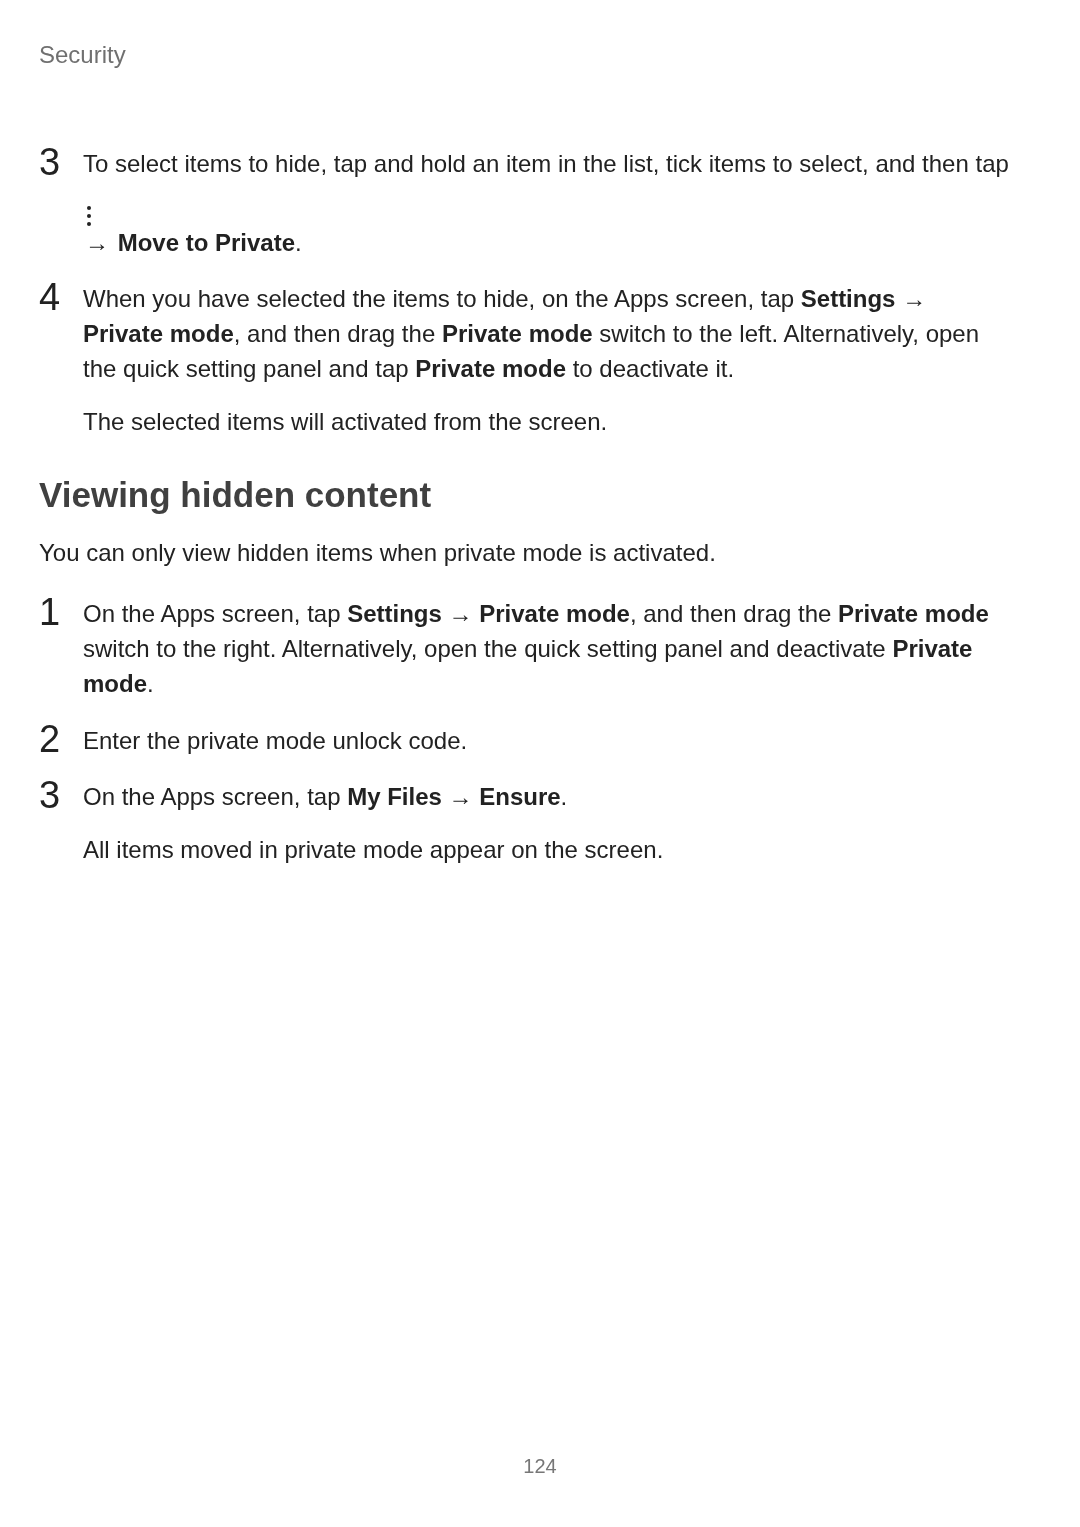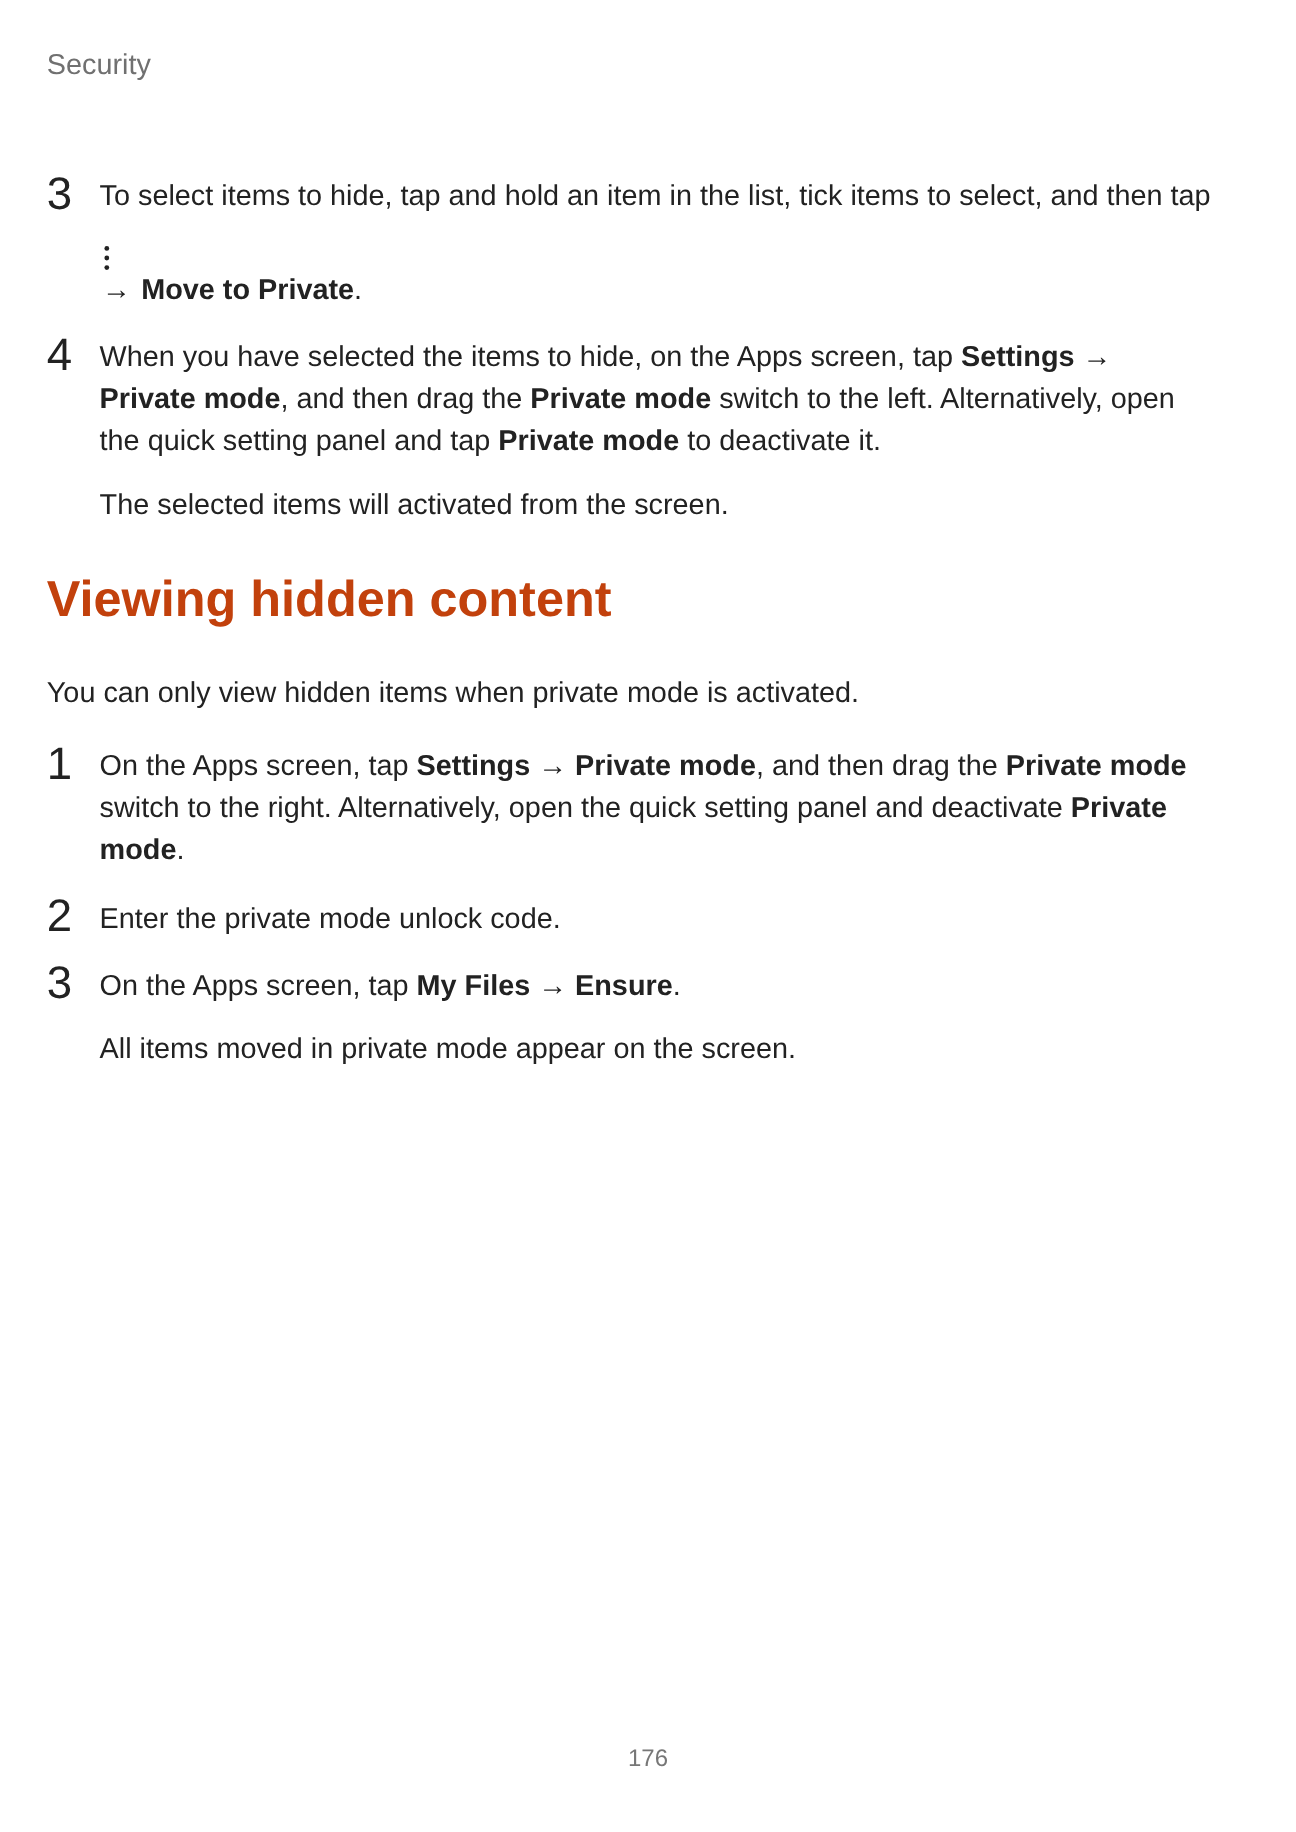--- a/index.html
+++ b/index.html
@@ -55,24 +55,24 @@
   .lock-icon svg { width: 100%; height: 100%; opacity: 0.18; }
   .note-row { display: flex; align-items: flex-start; margin: 26px 0 36px 0; }
   .note-icon {
     flex: 0 0 44px;
     height: 44px;
     margin-right: 14px;
   }
   .note-icon svg { width: 44px; height: 44px; }
   .note-text { flex: 1; padding-top: 8px; }
   h2.section {
-    color: #c2410c;
+    color: #404040;
     font-weight: 700;
-    font-size: 42px;
-    margin: 30px 0 32px 0;
+    font-size: 35px;
+    margin: 30px 0 16px 0;
   }
   .intro { margin: 0 0 22px 0; }
   .page-num {
     position: absolute;
     bottom: 46px;
     left: 0;
     width: 100%;
     text-align: center;
     color: #777;
     font-size: 20px;
@@ -124,13 +124,13 @@
 
   <div class="num-item" style="margin-top:18px;">
     <div class="num">3</div>
     <div class="num-body">
       <span>On the Apps screen, tap </span><strong>My Files</strong><span> → </span><strong>Ensure</strong><span>.</span>
     </div>
   </div>
   <div class="sub" style="margin-top:4px;">All items moved in private mode appear on the screen.</div>
 </div>
 
-<div class="page-num">176</div>
+<div class="page-num">124</div>
 
 </body></html>

